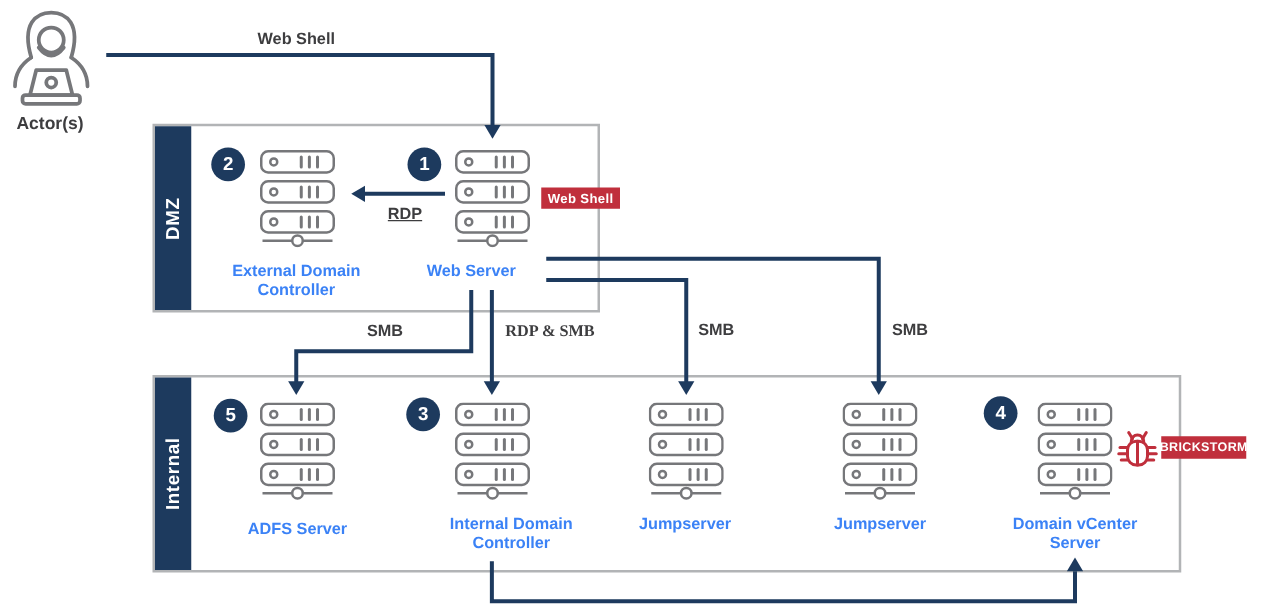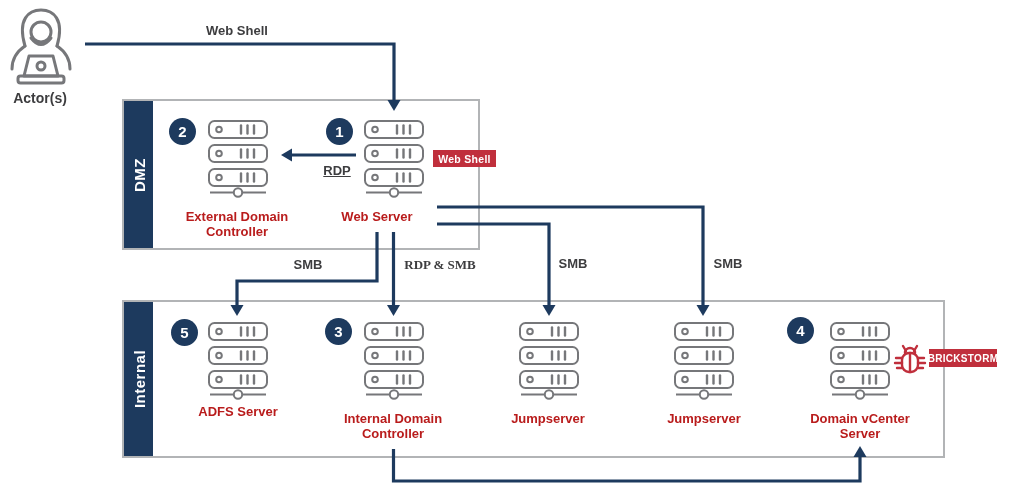--- a/index.html
+++ b/index.html
@@ -10,21 +10,21 @@
   .zone{position:absolute;background:#fff;border:2px solid #b2b4b6;box-sizing:border-box;z-index:1;}
   .zone .band{position:absolute;left:0;top:0;bottom:0;width:29px;background:#1d3a5e;}
   .zone .band span{
     position:absolute;left:50%;top:50%;transform:translate(-50%,-50%) rotate(-90deg);
     white-space:nowrap;color:#fff;font-weight:bold;font-size:15px;letter-spacing:.5px;
   }
   #connector-layer{position:absolute;left:0;top:0;z-index:2;pointer-events:none;}
   .stack{position:absolute;z-index:3;width:60px;height:78px;}
   .node-label{
     position:absolute;z-index:3;font-size:13px;font-weight:bold;line-height:15px;
-    text-align:center;color:#b91c1c;
+    text-align:center;color:#3b82f6;
   }
   .edge-label{
     position:absolute;z-index:3;font-size:13px;font-weight:bold;text-align:center;color:#3d3d3f;
     white-space:nowrap;
   }
   .num{
     position:absolute;z-index:4;width:27px;height:27px;border-radius:50%;background:#1d3a5e;
     color:#fff;font-weight:bold;font-size:15px;display:flex;align-items:center;justify-content:center;
   }
   .badge-red{
@@ -272,28 +272,28 @@
 </svg></span>
 
   <div class="num" style="left:169px;top:118px;">2</div>
   <div class="num" style="left:326px;top:118px;">1</div>
   <div class="num" style="left:171px;top:319px;">5</div>
   <div class="num" style="left:325px;top:318px;">3</div>
   <div class="num" style="left:787px;top:317px;">4</div>
 
   <div class="node-label" style="left:172px;top:209px;width:130px;">External Domain Controller</div>
   <div class="node-label" style="left:312px;top:209px;width:130px;">Web Server</div>
-  <div class="node-label" style="left:173px;top:404px;width:130px;">ADFS Server</div>
-  <div class="node-label" style="left:328px;top:411px;width:130px;">Internal Domain Controller</div>
+  <div class="node-label" style="left:173px;top:415px;width:130px;">ADFS Server</div>
+  <div class="node-label" style="left:344px;top:411px;width:130px;">Internal Domain Controller</div>
   <div class="node-label" style="left:483px;top:411px;width:130px;">Jumpserver</div>
   <div class="node-label" style="left:639px;top:411px;width:130px;">Jumpserver</div>
   <div class="node-label" style="left:790px;top:411px;width:140px;">Domain vCenter Server</div>
 
   <div class="edge-label" style="left:190px;top:23px;width:94px;">Web Shell</div>
-  <div class="edge-label" style="left:302px;top:163px;width:70px;text-decoration:underline;">RDP</div>
+  <div class="edge-label" style="left:289px;top:163px;width:70px;text-decoration:underline;">RDP</div>
   <div class="edge-label" style="left:273px;top:257px;width:70px;">SMB</div>
   <div class="edge-label" style="left:385px;top:257px;width:110px;font-family:Liberation Serif, serif;">RDP &amp; SMB</div>
   <div class="edge-label" style="left:538px;top:256px;width:70px;">SMB</div>
   <div class="edge-label" style="left:693px;top:256px;width:70px;">SMB</div>
 
   <div class="badge-red" id="webshell-badge">Web Shell</div>
   <div class="badge-red" id="brickstorm-badge">BRICKSTORM</div>
 
   <svg id="bug-icon" width="34" height="36" viewBox="0 0 34 36">
     <g fill="none" stroke="#c02f3c" stroke-width="2.4" stroke-linecap="round">

